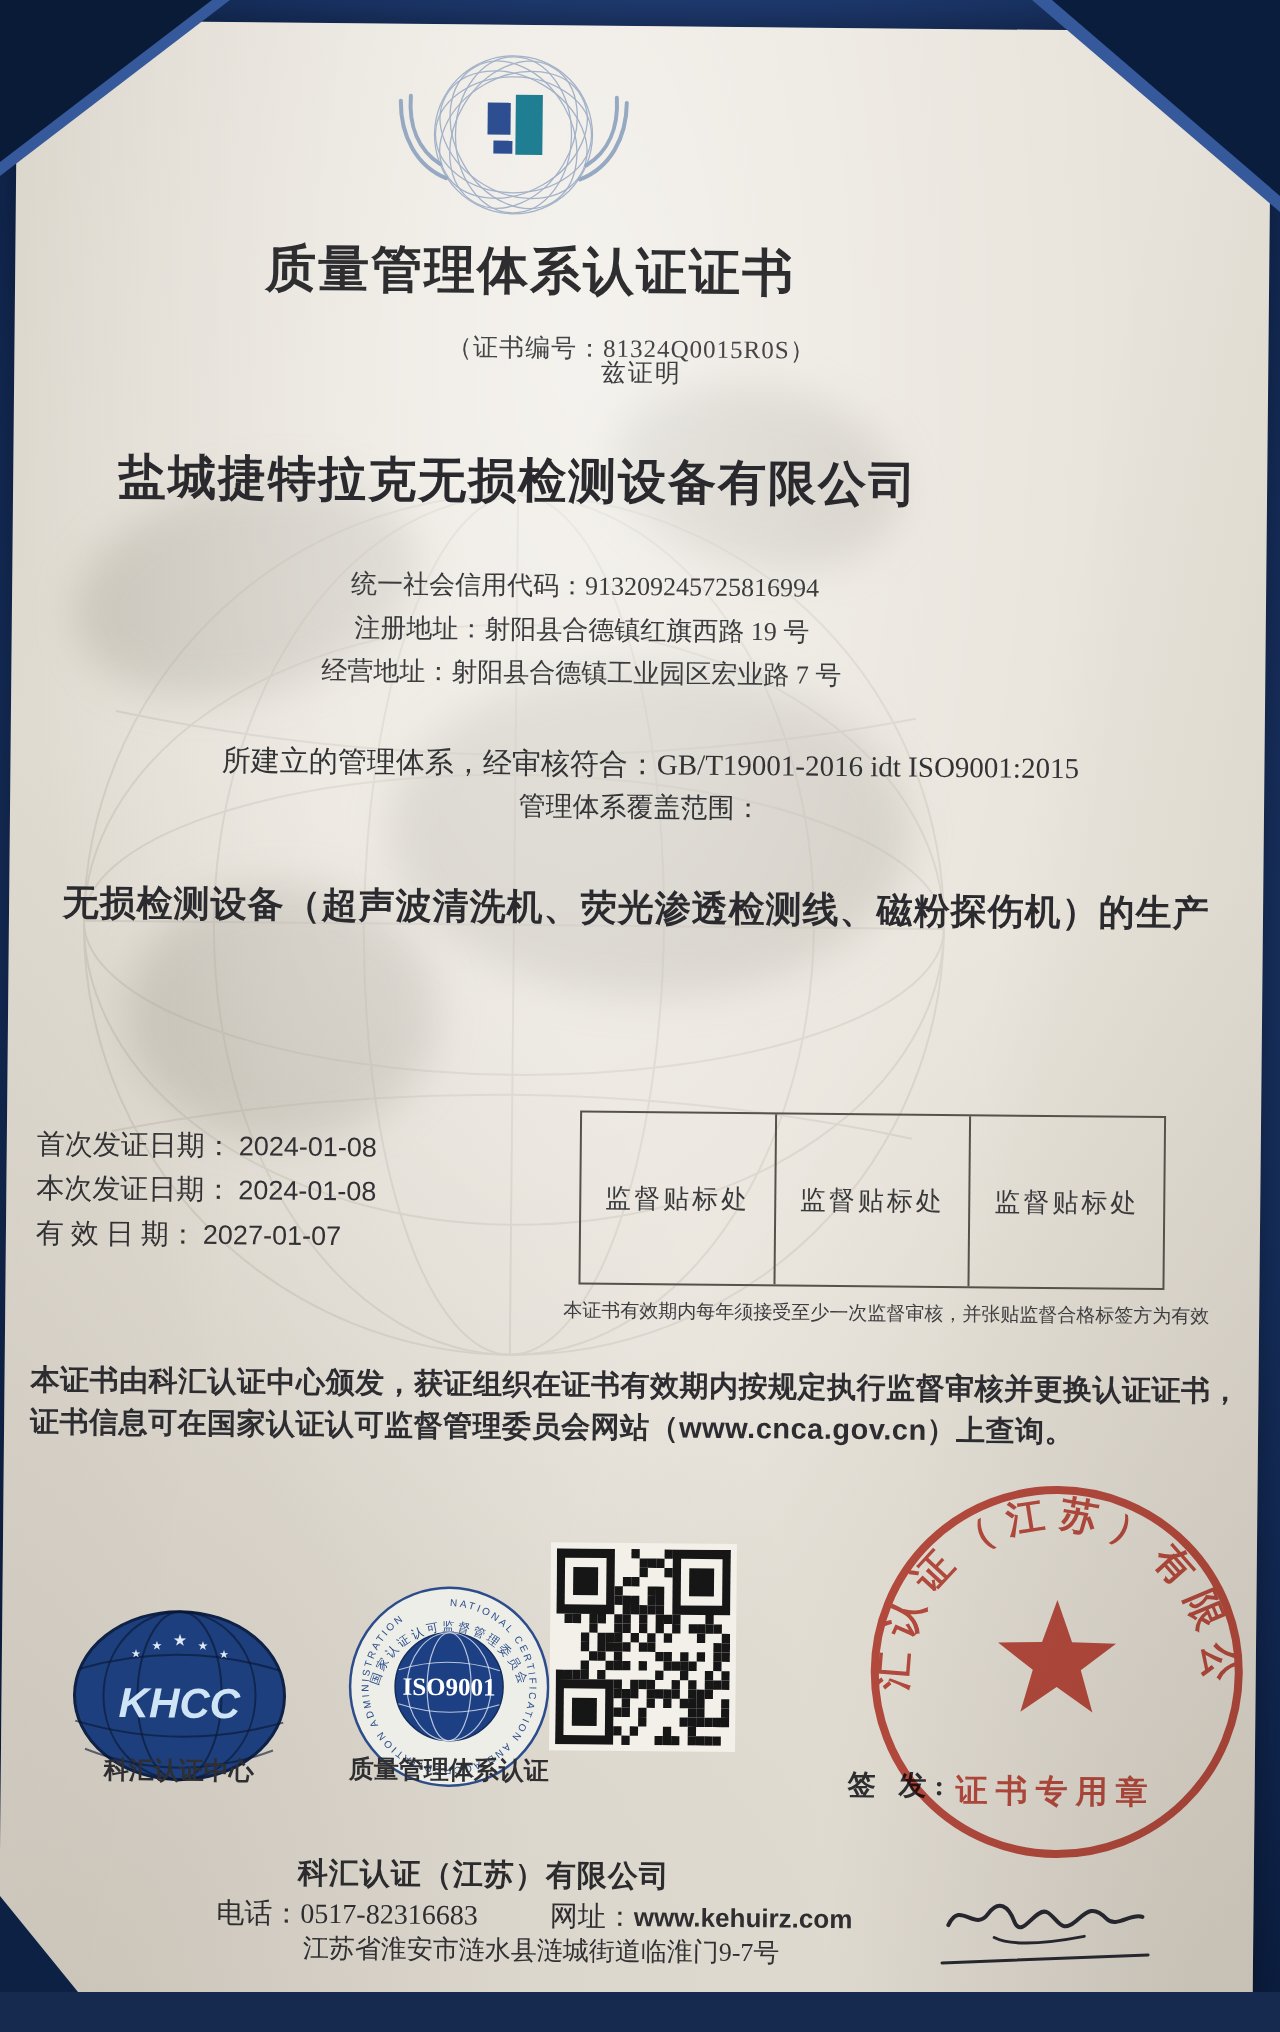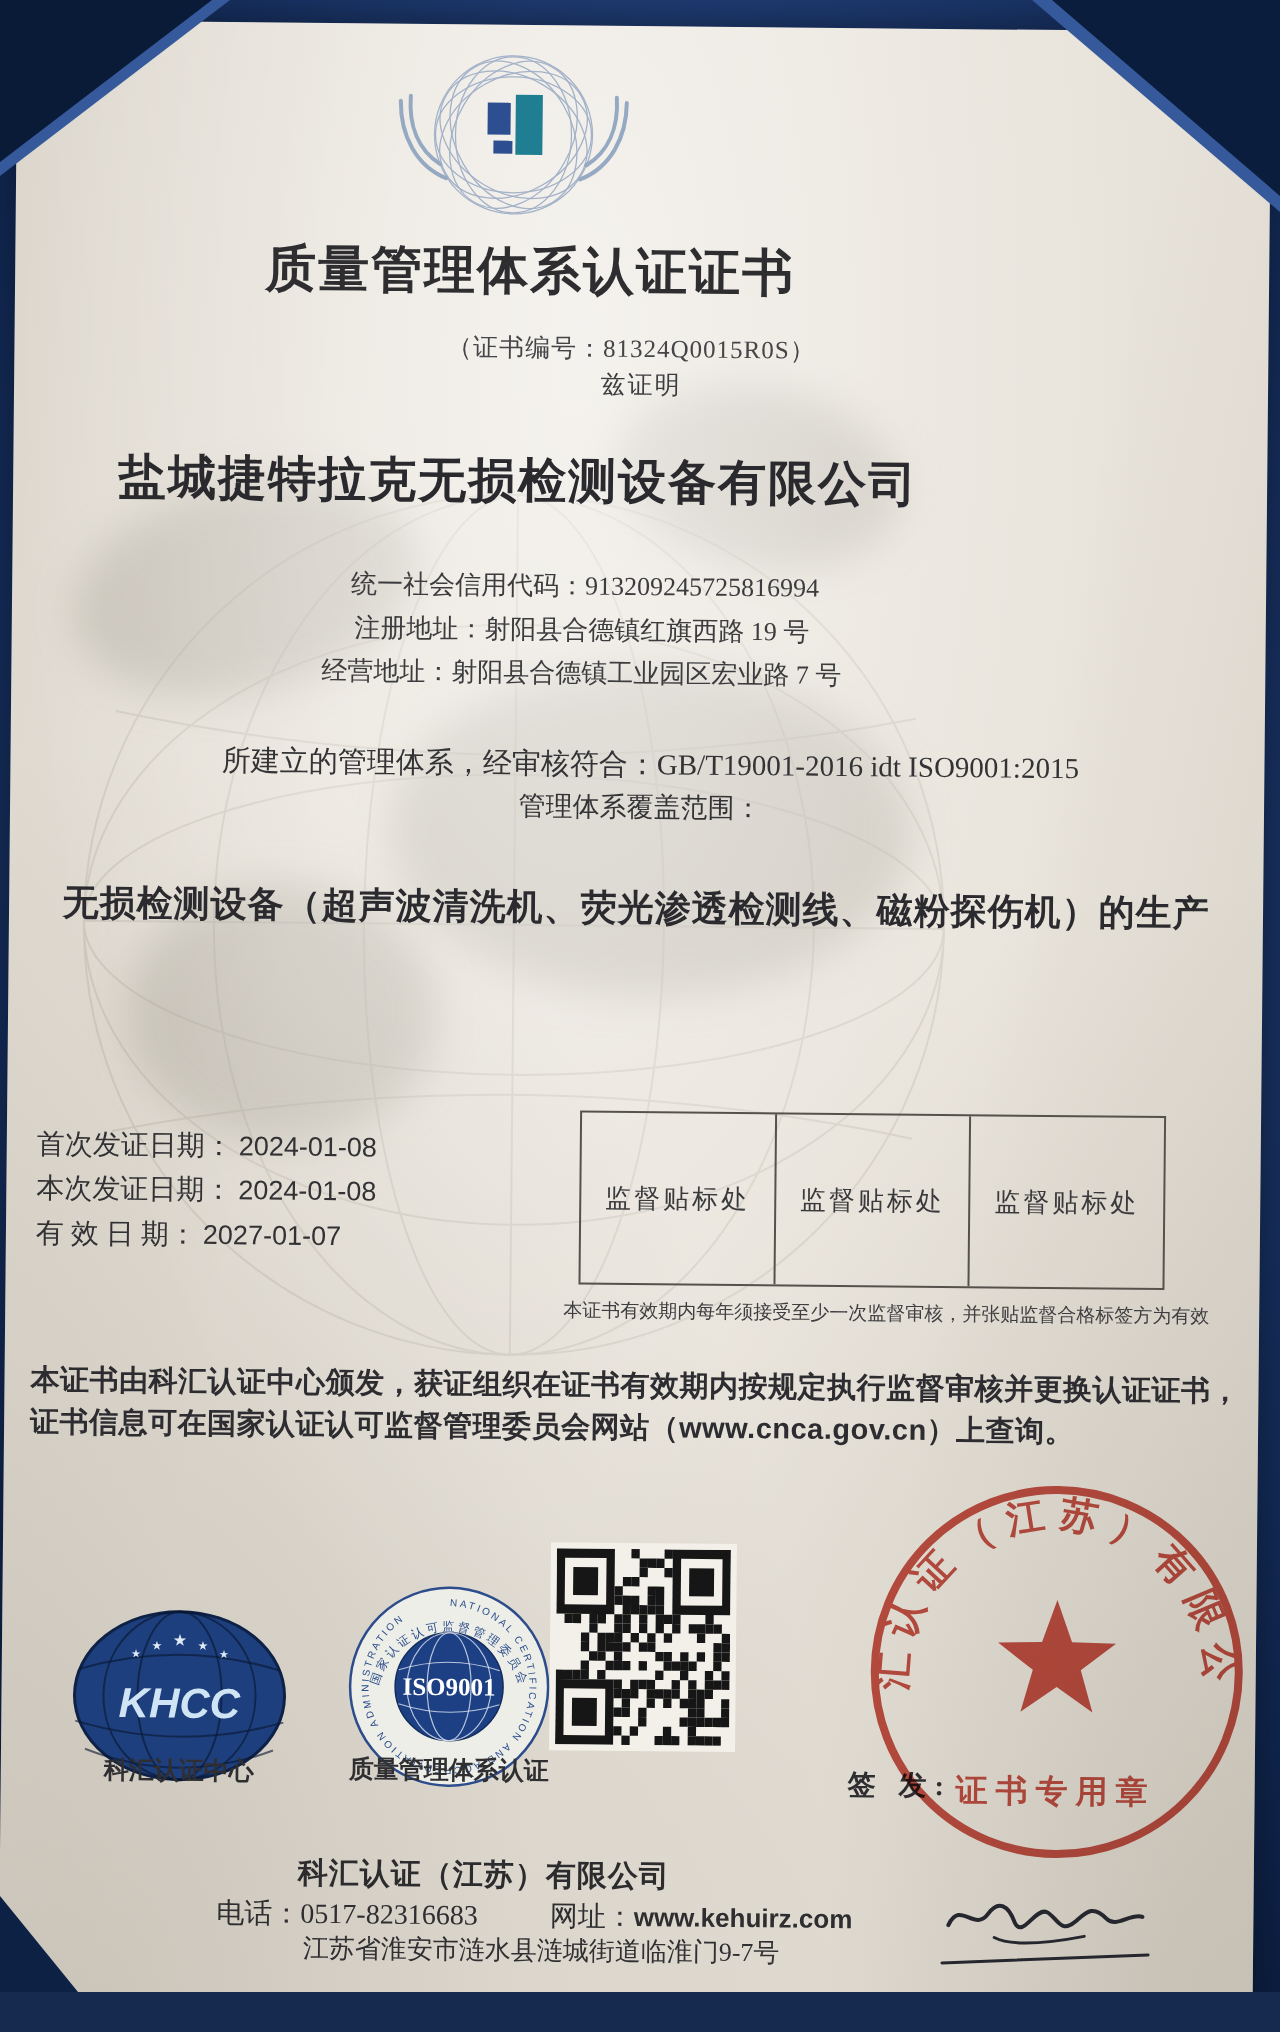--- a/index.html
+++ b/index.html
@@ -25,21 +25,21 @@
   .fold-tr-edge{right:0;top:0;border-top:212px solid #35599a;border-left:248px solid transparent;}
   .fold-tr{right:0;top:0;border-top:196px solid #0b1d3c;border-left:228px solid transparent;}
   .fold-bl{left:0;bottom:0;border-bottom:96px solid #0d2144;border-right:78px solid transparent;}
   
   .abs{position:absolute;white-space:nowrap;}
   .cx{transform:translateX(-50%);}
   .sans{font-family:"Liberation Sans","DejaVu Sans",sans-serif;}
   
   .title{top:212px;left:515px;font-size:51px;font-weight:bold;color:#2e2e31;letter-spacing:2px;}
   .certno{top:306px;left:617px;font-size:25px;color:#454548;letter-spacing:1px;}
-  .hereby{top:342px;left:627px;font-size:25px;color:#3d3d40;letter-spacing:2px;}
+  .hereby{top:330px;left:627px;font-size:25px;color:#3d3d40;letter-spacing:2px;}
   .company{top:424px;left:505px;font-size:48px;font-weight:bold;color:#2a2a2e;letter-spacing:2px;}
   .infoline{font-size:26px;color:#3c3c3f;}
   .standard{top:719px;left:640px;font-size:29px;color:#333336;}
   .scopehead{top:763px;left:630px;font-size:27px;color:#343437;}
   .scope{top:858px;left:627px;font-size:36px;font-weight:bold;color:#2b2b2f;letter-spacing:1px;}
   .daterow{left:30px;font-size:28px;color:#323235;}
   .daterow .val{font-family:"Liberation Sans","DejaVu Sans",sans-serif;font-size:27px;margin-left:6px;}
   .sup-table{position:absolute;left:573px;top:1085px;width:582px;height:170px;display:flex;
              border:2px solid #55524c;z-index:5;}
   .sup-cell{flex:1;display:flex;align-items:center;justify-content:center;

